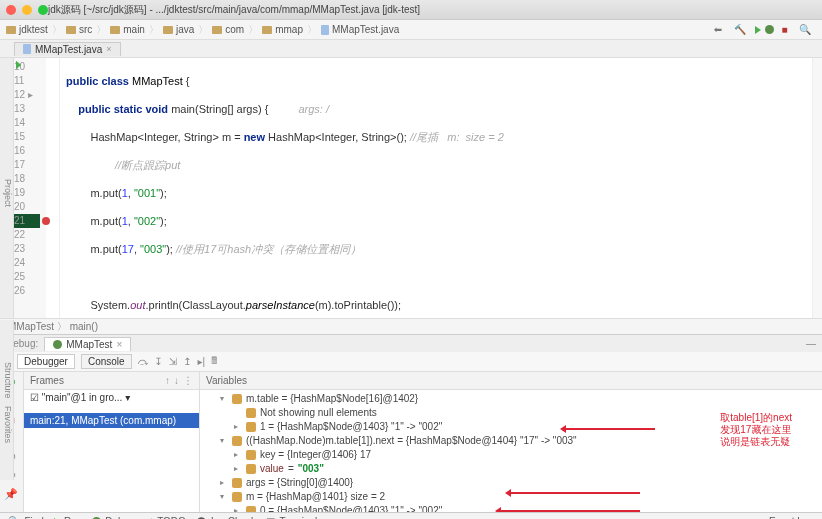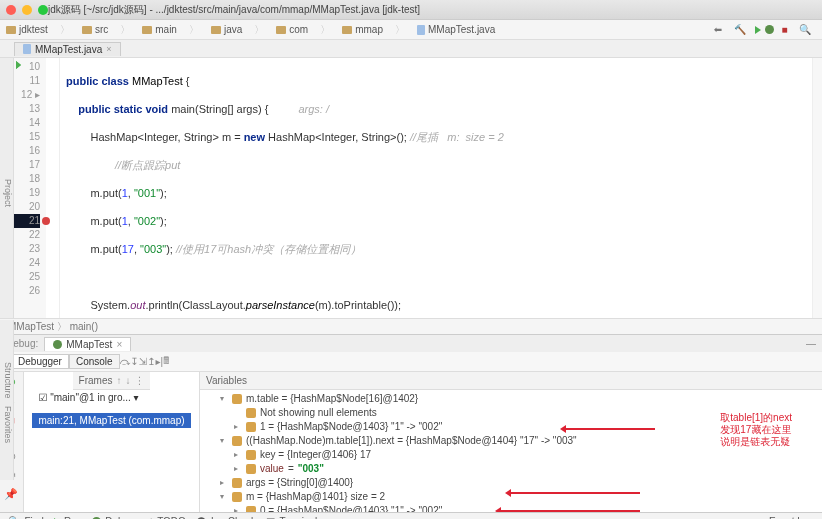--- a/index.html
+++ b/index.html
@@ -6,40 +6,40 @@
 body { width: 822px; height: 519px; background: #f0f0f0; font-size: 11px; color: #333; overflow: hidden; position: relative; }
 
 
 .titlebar { height: 20px; background: linear-gradient(#e8e8e8,#d8d8d8); display: flex; align-items: center; padding: 0 6px; border-bottom: 1px solid #ccc; }
 .traffic { display: flex; gap: 6px; }
 .traffic span { width: 10px; height: 10px; border-radius: 50%; display: inline-block; }
 .tl-red { background: #ff5f56; } .tl-yel { background: #ffbd2e; } .tl-grn { background: #27c93f; }
 .titlebar-title { flex: 1; text-align: left; font-size: 10px; color: #444; }
 
 
-.navbar { height: 20px; background: #f5f5f5; border-bottom: 1px solid #ddd; display: flex; align-items: center; padding: 0 6px; gap: 12px; font-size: 10px; color: #555; }
+.navbar { height: 20px; background: #f5f5f5; border-bottom: 1px solid #ddd; display: flex; align-items: center; padding: 0 6px; gap: 4px; font-size: 10px; color: #555; }
 .navbar .crumb { display: inline-flex; align-items: center; gap: 3px; }
 .navbar .sep { color: #bbb; }
 .nav-right { margin-left: auto; display: flex; gap: 4px; align-items: center; }
 .nav-right .btn { padding: 1px 4px; color: #777; }
 .folder-ic { width: 10px; height: 8px; background: #c9a562; display: inline-block; border-radius: 1px; }
 .file-ic { width: 8px; height: 10px; background: #9fbfe6; display: inline-block; border-radius: 1px; }
 .play-ic { width:0; height:0; border-left: 6px solid #4caf50; border-top:4px solid transparent; border-bottom:4px solid transparent; display:inline-block; }
 .bug-ic { width:9px; height:9px; background:#5a8f4a; border-radius:50%; display:inline-block; }
 
 
 .tabrow { height: 18px; background: #f0f0f0; border-bottom: 1px solid #ddd; display: flex; align-items: center; padding-left: 14px; }
 .tab { background: #eaeaea; border: 1px solid #ccc; border-bottom: none; padding: 1px 8px; font-size: 10px; display: flex; gap:4px; align-items:center;}
 .tab .close { color:#999; font-size:9px; }
 
 
 .main { display: flex; height: 260px; }
 .sidetab { width: 14px; background: #ededed; border-right: 1px solid #ddd; writing-mode: vertical-rl; text-align: center; font-size: 9px; color: #888; padding-top: 10px; }
 
-.gutter { width: 32px; background: #f7f7f7; text-align: right; padding-right: 6px; font-size: 10px; color: #999; line-height: 14px; padding-top: 2px; position:relative;}
+.gutter { width: 32px; background: #f7f7f7; text-align: left; padding-right: 6px; font-size: 10px; color: #999; line-height: 14px; padding-top: 2px; position:relative;}
 .gutter div { height: 14px; }
 .gutter .bp { position:relative; }
 .gutter .bp::after { content:""; position:absolute; right:-10px; top:3px; width:8px; height:8px; background:#d84242; border-radius:50%; }
 .gutter .runmark::after { content:""; position:absolute; left:2px; top:3px; width:0; height:0; border-left:5px solid #4caf50; border-top:4px solid transparent; border-bottom:4px solid transparent; }
 
 .iconstrip { width: 14px; background:#fff; border-right:1px solid #eee; }
 
 .code { flex: 1; background: #fff; font-family: Menlo, Consolas, monospace; font-size: 11px; line-height: 14px; padding: 2px 0 0 6px; white-space: pre; overflow:hidden; position:relative;}
 .code .line { height: 14px; }
 .kw { color: #0a2a8c; font-weight: bold; }
@@ -55,29 +55,29 @@
 
 
 .crumb2 { height: 16px; font-size: 10px; color: #777; background:#f5f5f5; border-top:1px solid #ddd; padding:1px 8px; }
 
 
 .debug-tabrow { height: 18px; background: #eee; border-top:1px solid #ccc; display:flex; align-items:center; font-size:10px; }
 .debug-tabrow .lbl { color:#888; padding:0 6px; }
 .debug-tabrow .dtab { background:#fff; border:1px solid #ccc; border-bottom:none; padding:1px 8px; color:#444; display:flex; gap:4px; align-items:center;}
 .debug-tabrow .cls { margin-left:auto; padding:0 6px; color:#888; }
 
-.dbg-toolbar { height:20px; background:#f7f7f7; border-bottom:1px solid #ddd; display:flex; align-items:center; padding:0 6px; font-size:10px; }
+.dbg-toolbar { height:20px; background:#f7f7f7; border-bottom:1px solid #ddd; display:flex; align-items:center; gap:6px; padding:0 6px; font-size:10px; }
 .dbg-toolbar .sub { background:#fff; border:1px solid #ccc; padding:1px 6px; }
 .dbg-toolbar .icon { color:#888; }
 
 .dbg-body { display:flex; height:140px; background:#fff; }
 .dbg-left { width:24px; background:#f3f3f3; border-right:1px solid #ddd; display:flex; flex-direction:column; align-items:center; gap:6px; padding-top:4px; }
 .dbg-left span { color:#888; font-size:11px; }
 
-.frames { width: 176px; border-right:1px solid #ddd; display:flex; flex-direction:column;align-items:center; }
+.frames { width: 176px; border-right:1px solid #ddd; display:flex; flex-direction:column; }
 .panehdr { height:18px; background:#f3f3f3; border-bottom:1px solid #ddd; font-size:10px; color:#666; padding:2px 6px; display:flex; align-items:center; gap:4px; }
 .panehdr .tools { margin-left:auto; color:#999; display:flex; gap:4px; }
 .frames-body { flex:1; font-size:10px; }
 .frames-body .row { padding:2px 6px; }
 .frames-body .sel { background:#3066c4; color:#fff;margin-top:8px; }
 
 .vars { flex:1; position:relative; display:flex; flex-direction:column; }
 .vars-body { flex:1; padding:2px 6px; font-size:10px; color:#444; line-height:14px; overflow:hidden; position:relative;}
 .vrow { display:flex; align-items:center; gap:4px; height:14px;}
 .ind1 { padding-left:14px; } .ind2 { padding-left:28px; }
@@ -172,21 +172,21 @@
     <div class="runmark">11</div>
     <div class="runmark">12 ▸</div>
     <div>13</div>
     <div>14</div>
     <div>15</div>
     <div>16</div>
     <div>17</div>
     <div>18</div>
     <div>19</div>
     <div>20</div>
-    <div class="bp" style="background:#0f172a">21</div>
+    <div class="bp" style="background:#14532d">21</div>
     <div>22</div>
     <div>23</div>
     <div>24</div>
     <div>25</div>
     <div>26</div>
   </div>
   <div class="iconstrip"></div>
 
   <div class="code">
 <div class="line"><span class="kw">public class</span> <span class="cls">MMapTest</span> {</div>

